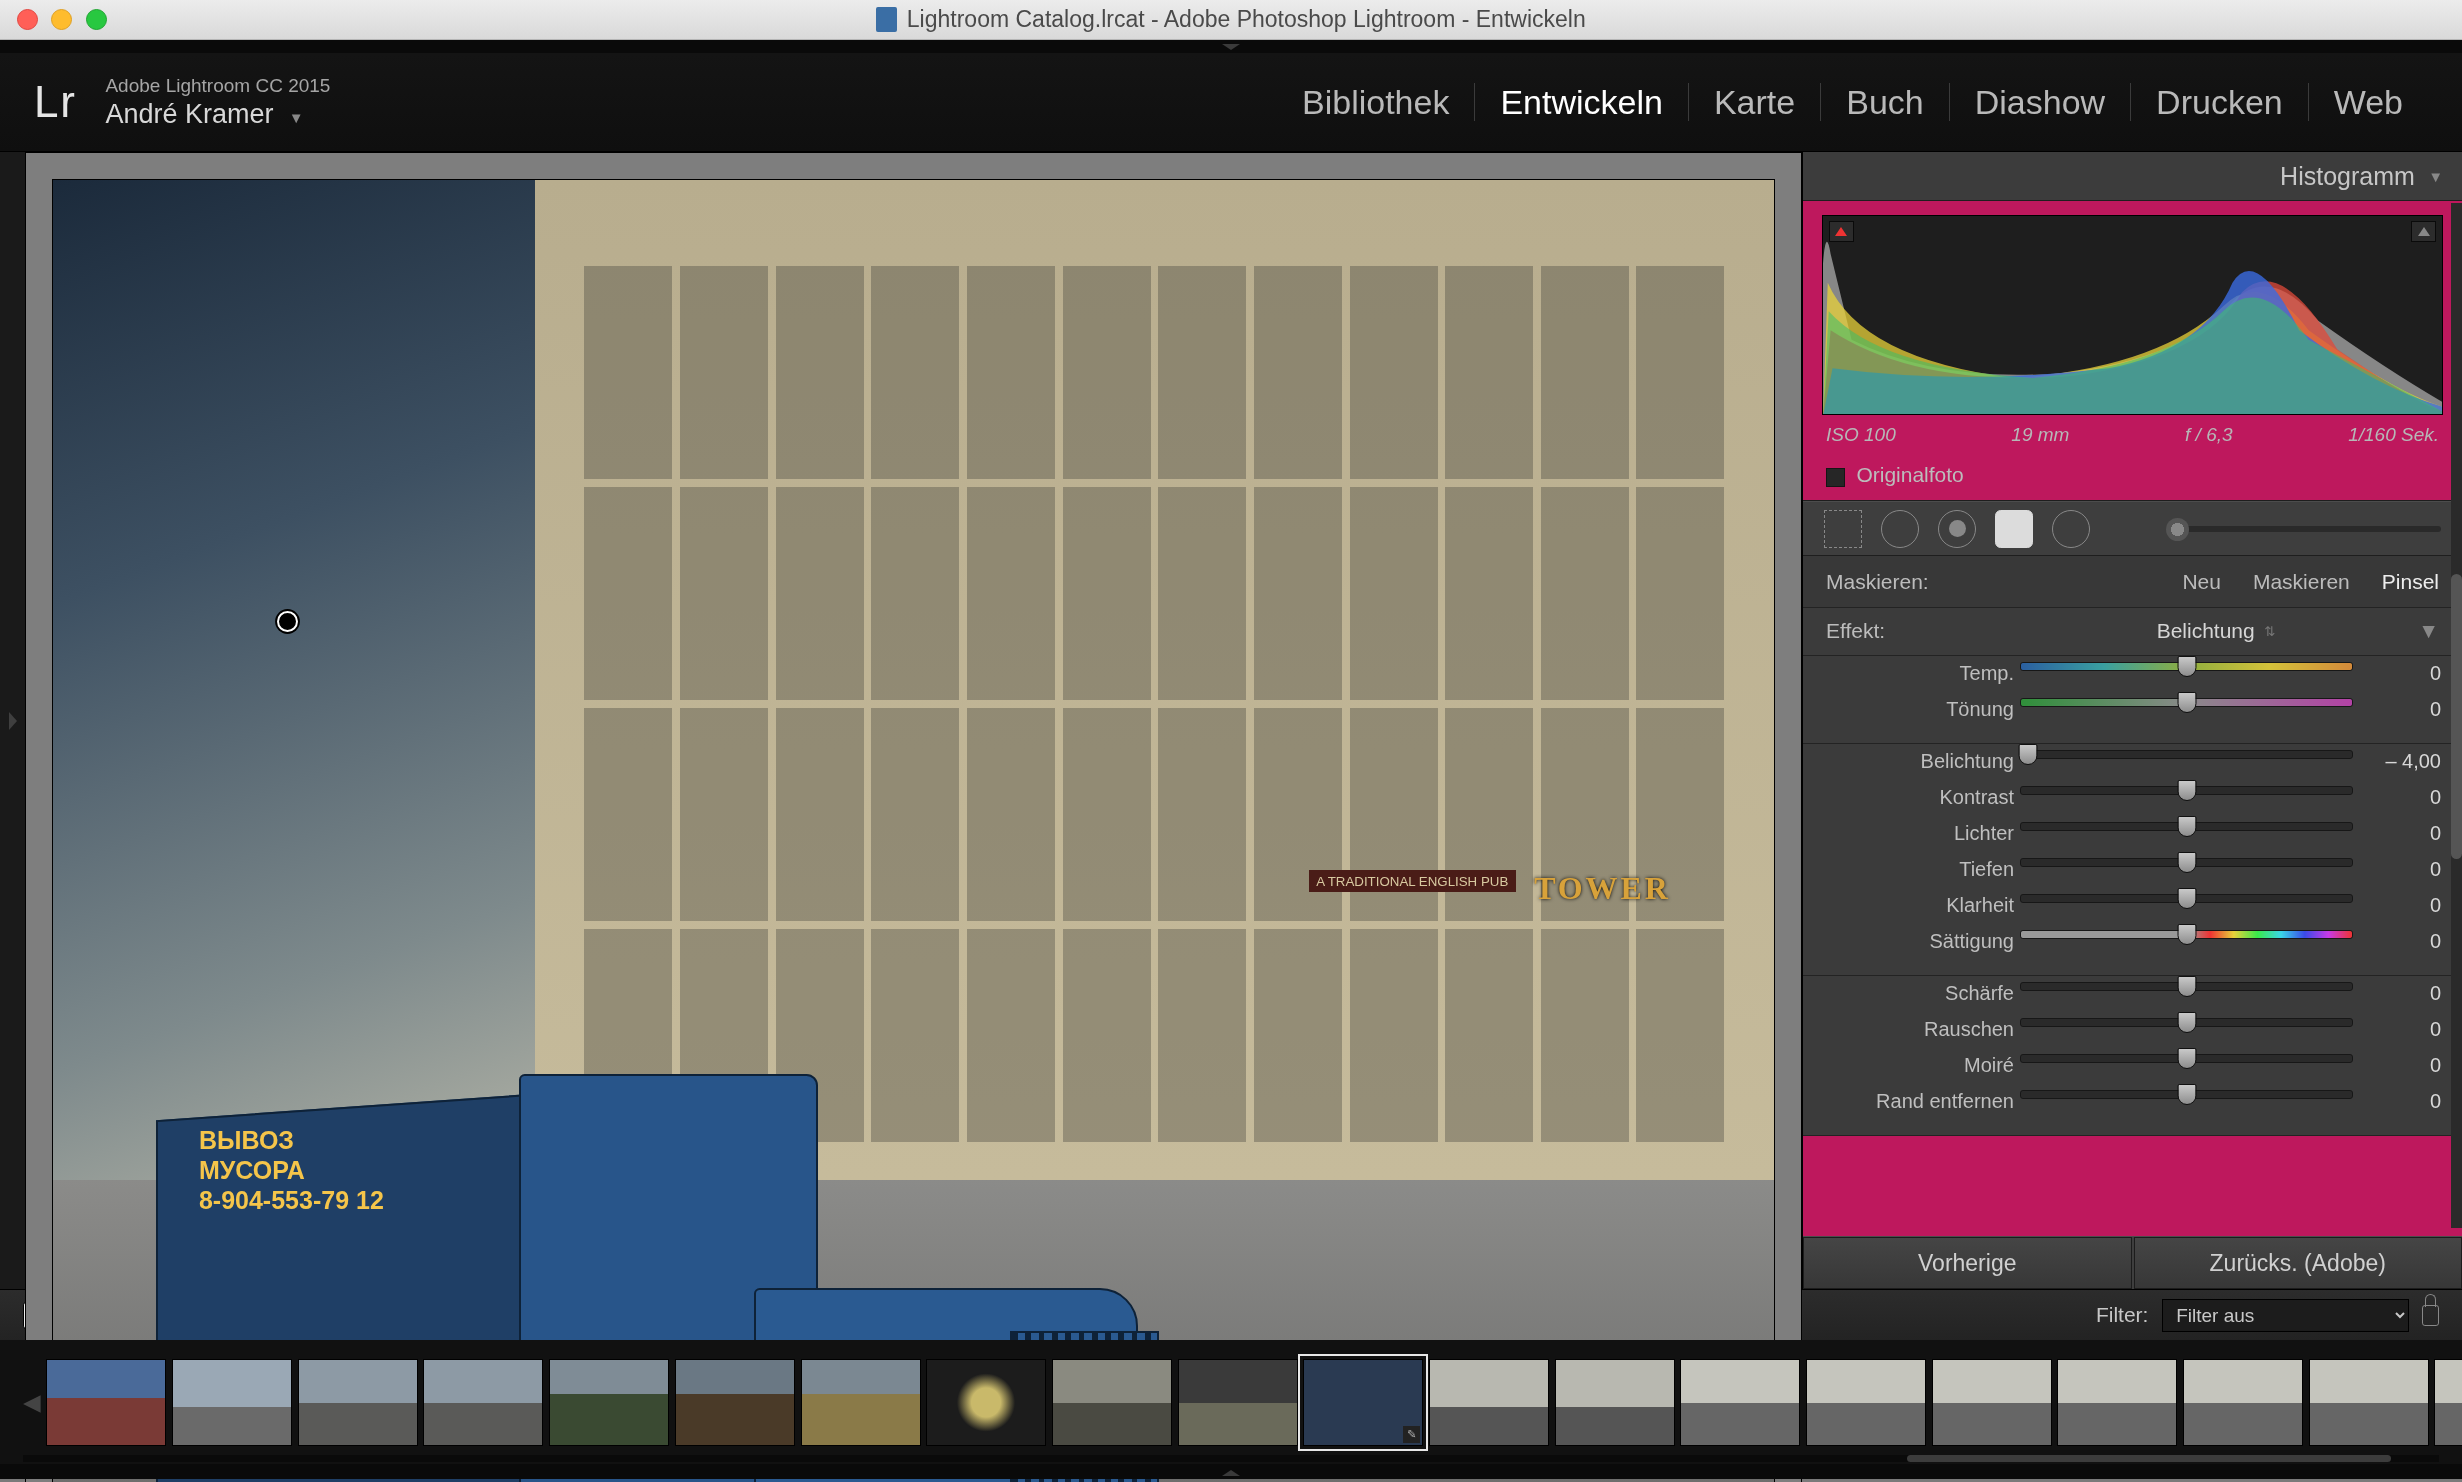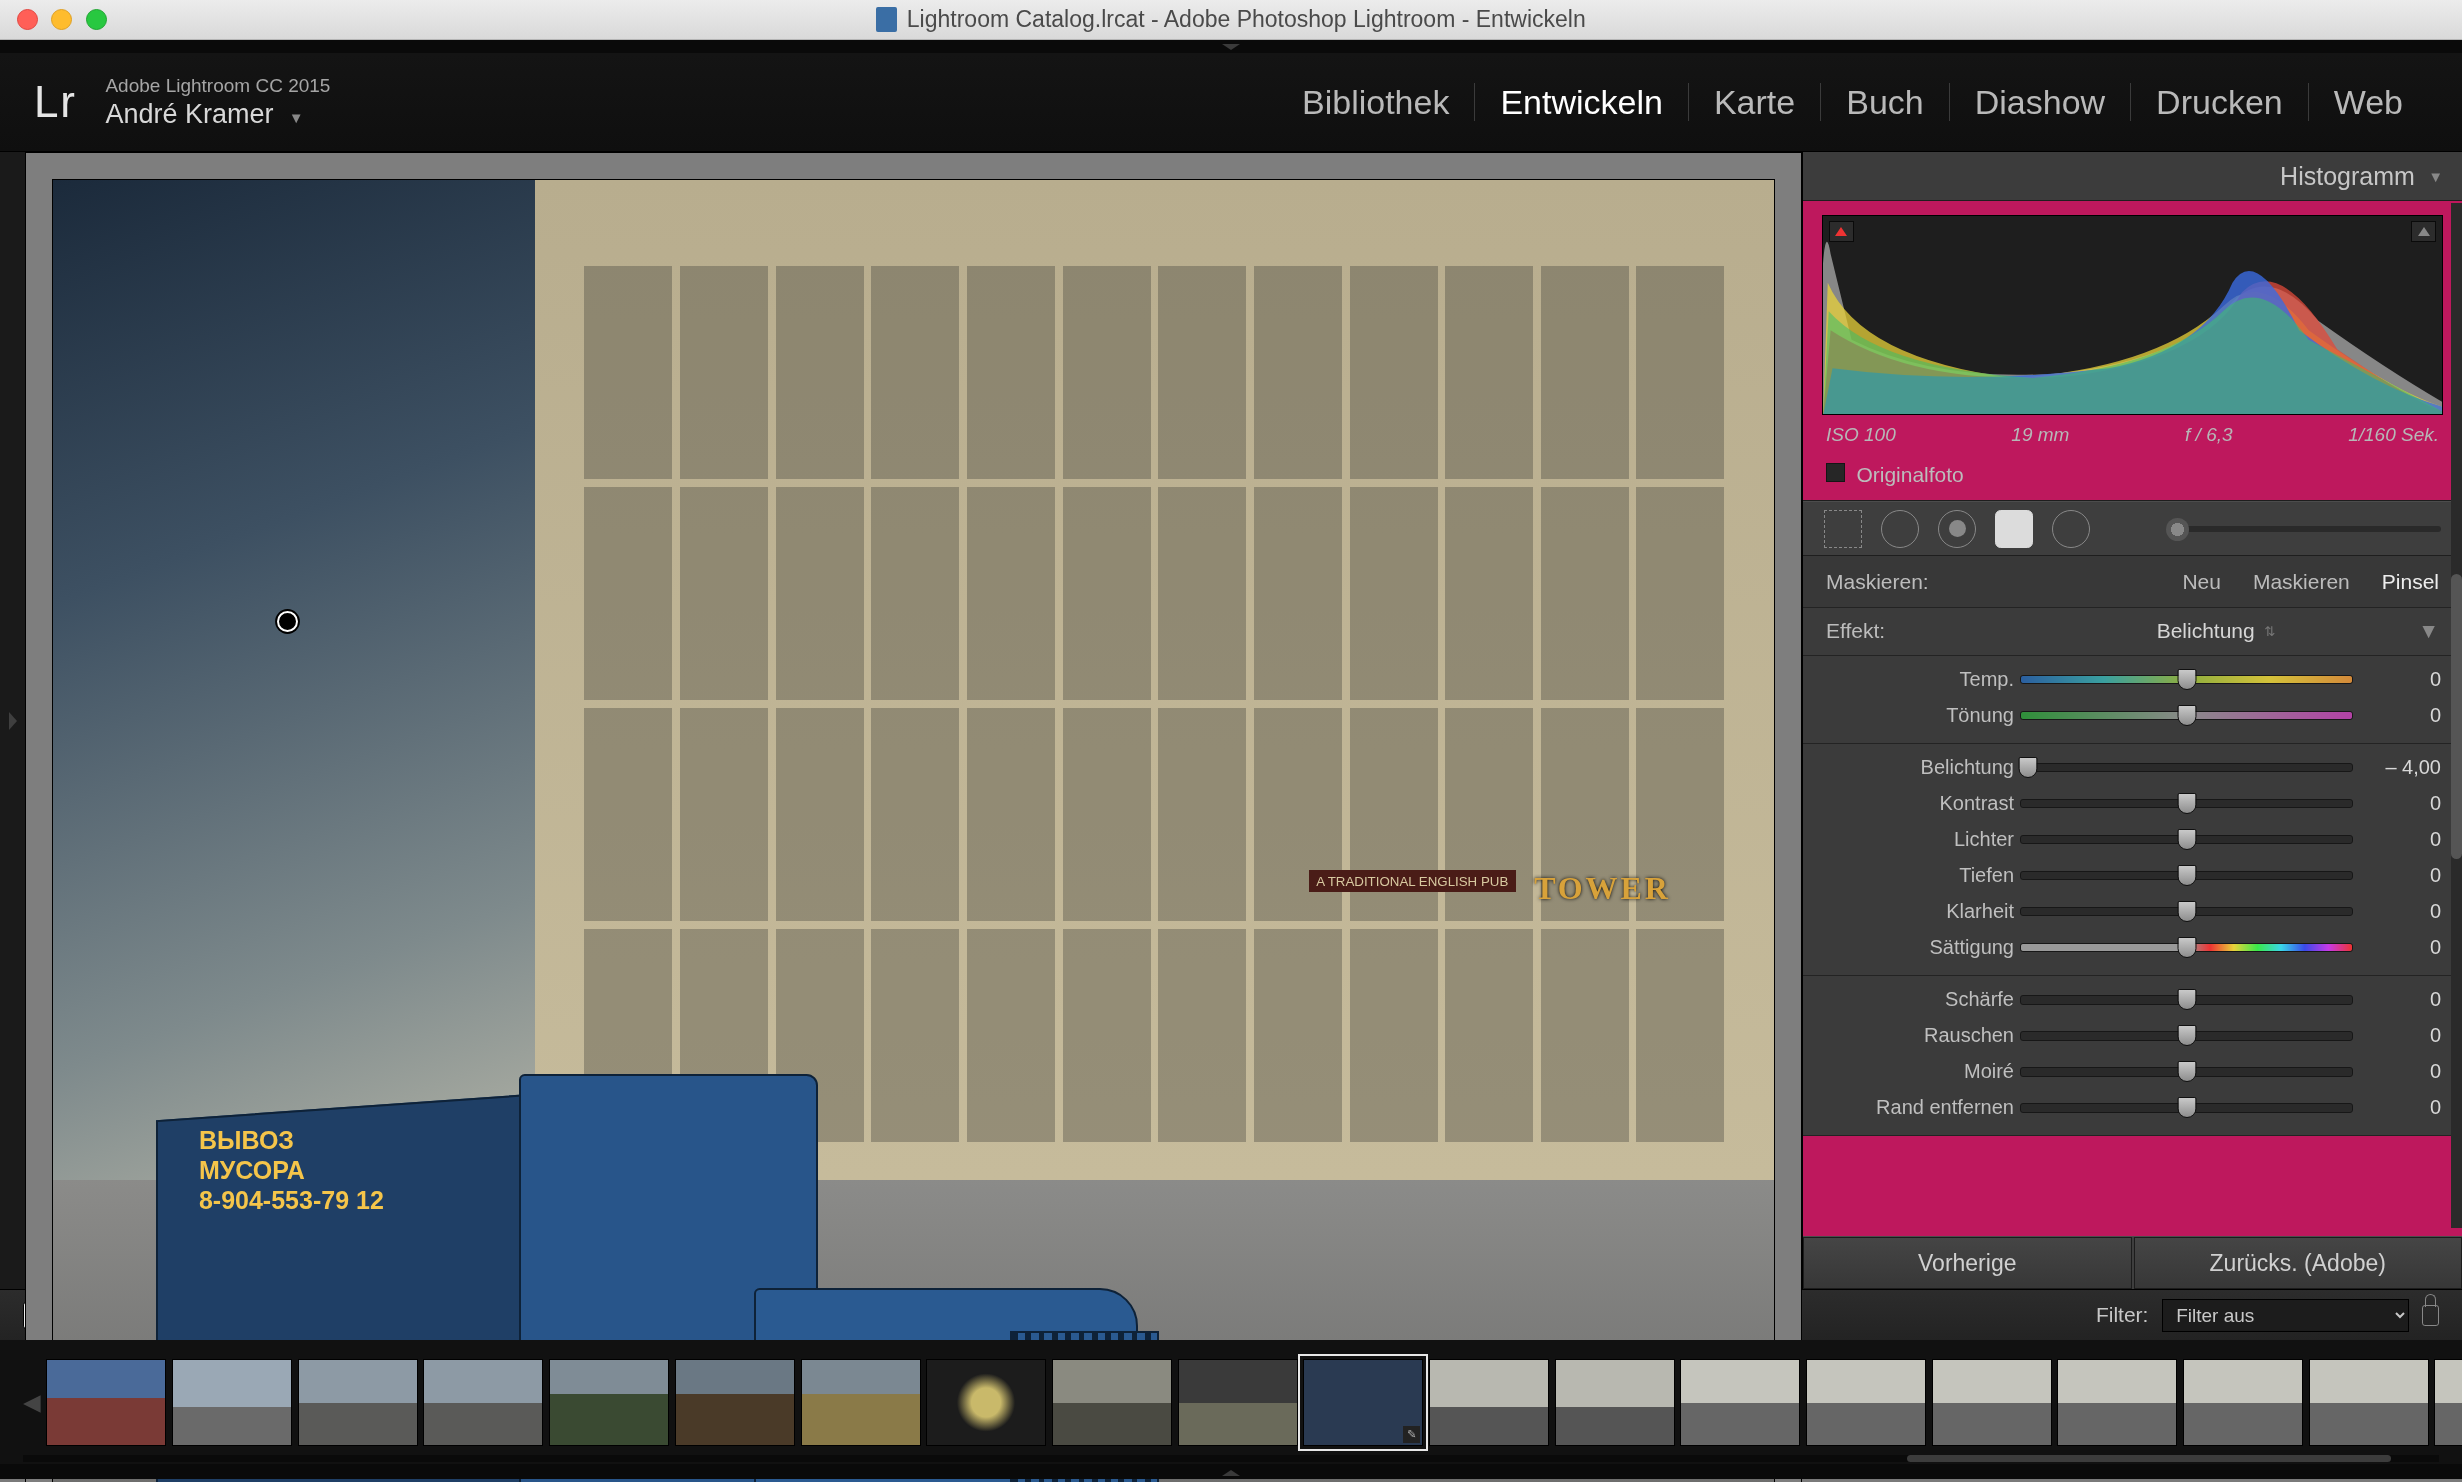--- a/index.html
+++ b/index.html
@@ -62,21 +62,21 @@
   .right{width:660px;background:#be185d;border-left:1px solid #000;display:flex;flex-direction:column;position:relative;}
   .panel-head{height:49px;display:flex;align-items:center;justify-content:flex-end;padding:0 19px;color:#c7c7c7;font-size:25px;border-bottom:1px solid #1e1e1e;background:#3c3c3c;}
   .panel-head .tri{margin-left:13.3px;font-size:15px;color:#888;}
   .histo-box{margin:13.3px 19px 0 19px;background:#1e1e1e;border:1px solid #000;height:200px;position:relative;overflow:hidden;}
   .histo-box svg{position:absolute;inset:0;}
   .clip{position:absolute;top:5.7px;width:25px;height:21px;background:#2c2c2c;border:1px solid #0a0a0a;display:flex;align-items:center;justify-content:center;}
   .clip.left{left:5.7px;} .clip.right{right:5.7px;}
   .clip .t{width:0;height:0;border-left:6.7px solid transparent;border-right:6.7px solid transparent;}
   .clip.left .t{border-bottom:9.5px solid #e33;} .clip.right .t{border-bottom:9.5px solid #888;}
   .exif{display:flex;justify-content:space-between;color:#b7b7b7;font-size:19px;padding:9.5px 23px;font-style:italic;align-items:flex-end;}
-  .orig{display:flex;align-items:flex-start;gap:11.4px;color:#bcbcbc;font-size:21px;padding:7.6px 23px 13.3px;border-bottom:1px solid #1e1e1e;}
+  .orig{display:flex;align-items:flex-end;gap:11.4px;color:#bcbcbc;font-size:21px;padding:7.6px 23px 13.3px;border-bottom:1px solid #1e1e1e;}
   .orig .box{width:19px;height:19px;border:1px solid #151515;background:#262626;}
 
   .toolstrip{height:55px;background:#3e3e3e;border-top:1px solid #4c4c4c;border-bottom:1px solid #1e1e1e;display:flex;align-items:center;gap:19px;padding:0 21px;}
   .ts-icon{width:38px;height:38px;border:1.9px solid #888;border-radius:50%;position:relative;cursor:pointer;}
   .ts-icon.crop{border-radius:0;border-style:dashed;}
   .ts-icon.rect{border-radius:5.7px;background:#dcdcdc;border-color:#dcdcdc;}
   .ts-icon.eye{border-radius:50%;}
   .ts-icon.eye::after{content:"";position:absolute;inset:9.5px;border-radius:50%;background:#888;}
   .ts-icon.grad{border-radius:5.7px;}
   .ts-slider{flex:1;height:5.7px;background:#2a2a2a;border-radius:2.9px;position:relative;}
@@ -86,21 +86,21 @@
   .mask-row .tabs{margin-left:auto;display:flex;gap:32px;}
   .mask-row .tabs span{cursor:pointer;}
   .mask-row .tabs .act{color:#eee;}
 
   .effect-row{display:flex;align-items:center;padding:11.4px 23px;color:#bcbcbc;font-size:21px;background:#3b3b3b;border-bottom:1px solid #232323;}
   .effect-row .val{margin-left:auto;color:#d6d6d6;}
   .effect-row .swap{width:21px;font-size:13.3px;color:#777;margin-left:9.5px;}
 
   .sliders{padding:5.7px 21px 9.5px 21px;background:#3b3b3b;border-bottom:1px solid #232323;}
   .sliders.group2{border-bottom:1px solid #232323;}
-  .srow{display:flex;align-items:center;height:36px;gap:6px;}
+  .srow{display:flex;align-items:flex-start;height:36px;gap:6px;}
   .srow .lab{width:190px;text-align:right;color:#bfbfbf;font-size:20px;}
   .srow .track{flex:1;height:9.5px;background:#2a2a2a;border-radius:2.9px;position:relative;border:1px solid #171717;}
   .srow .track.rainbow{background:linear-gradient(90deg,#2b5fa0,#3aa0a0,#8fae3f,#d4c23a,#d48a3a);}
   .srow .track.gm{background:linear-gradient(90deg,#2f8f3a,#8a8a8a,#b342a6);}
   .srow .track.sat{background:linear-gradient(90deg,#999 0 50%,#e33,#e8d23a,#3ae84a,#3ad6e8,#3a4ae8,#c63ae8,#e33);}
   .srow .thumb{position:absolute;top:-6.7px;width:19px;height:21px;background:linear-gradient(#c9c9c9,#8d8d8d);border:1px solid #111;border-radius:1.9px 1.9px 9.5px 9.5px;transform:translateX(-50%);}
   .srow .val{width:82px;text-align:right;color:#d8d8d8;font-size:20px;}
 
   .btnrow{display:flex;gap:2px;background:#3e3e3e;border-top:1px solid #4c4c4c;height:53px;justify-content:center;}
   .btnrow .pbtn{flex:1;display:flex;align-items:center;justify-content:center;color:#d0d0d0;font-size:23px;border:1px solid #1c1c1c;background:linear-gradient(#454545,#373737);cursor:pointer;}

